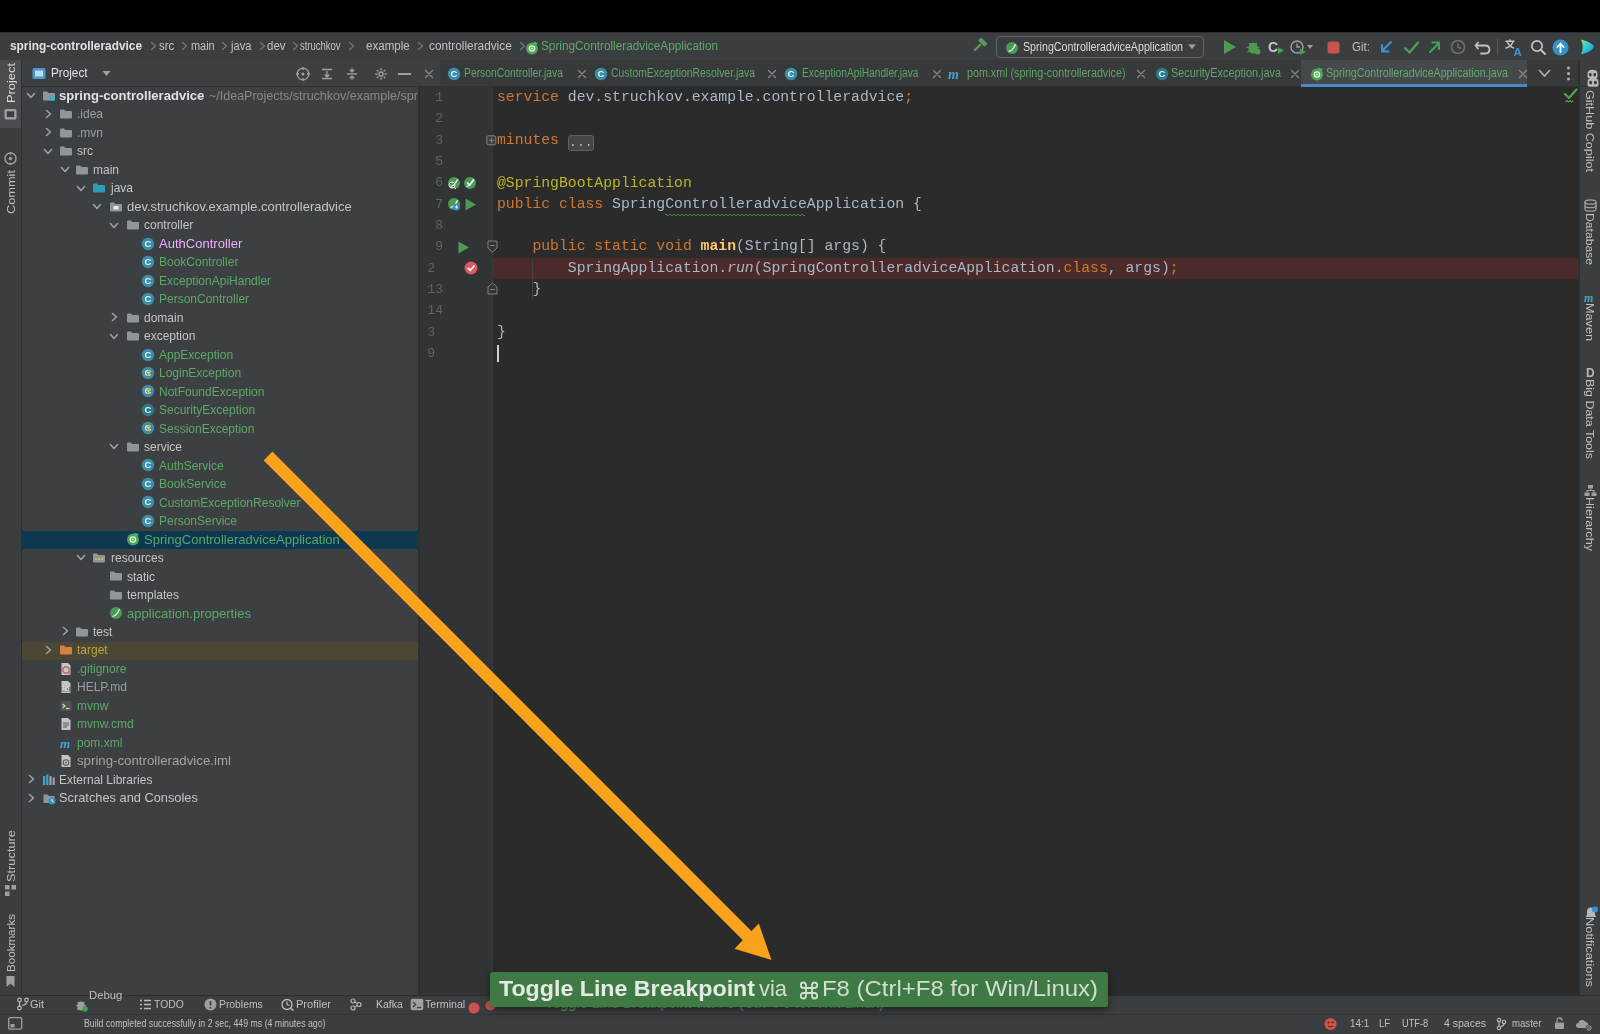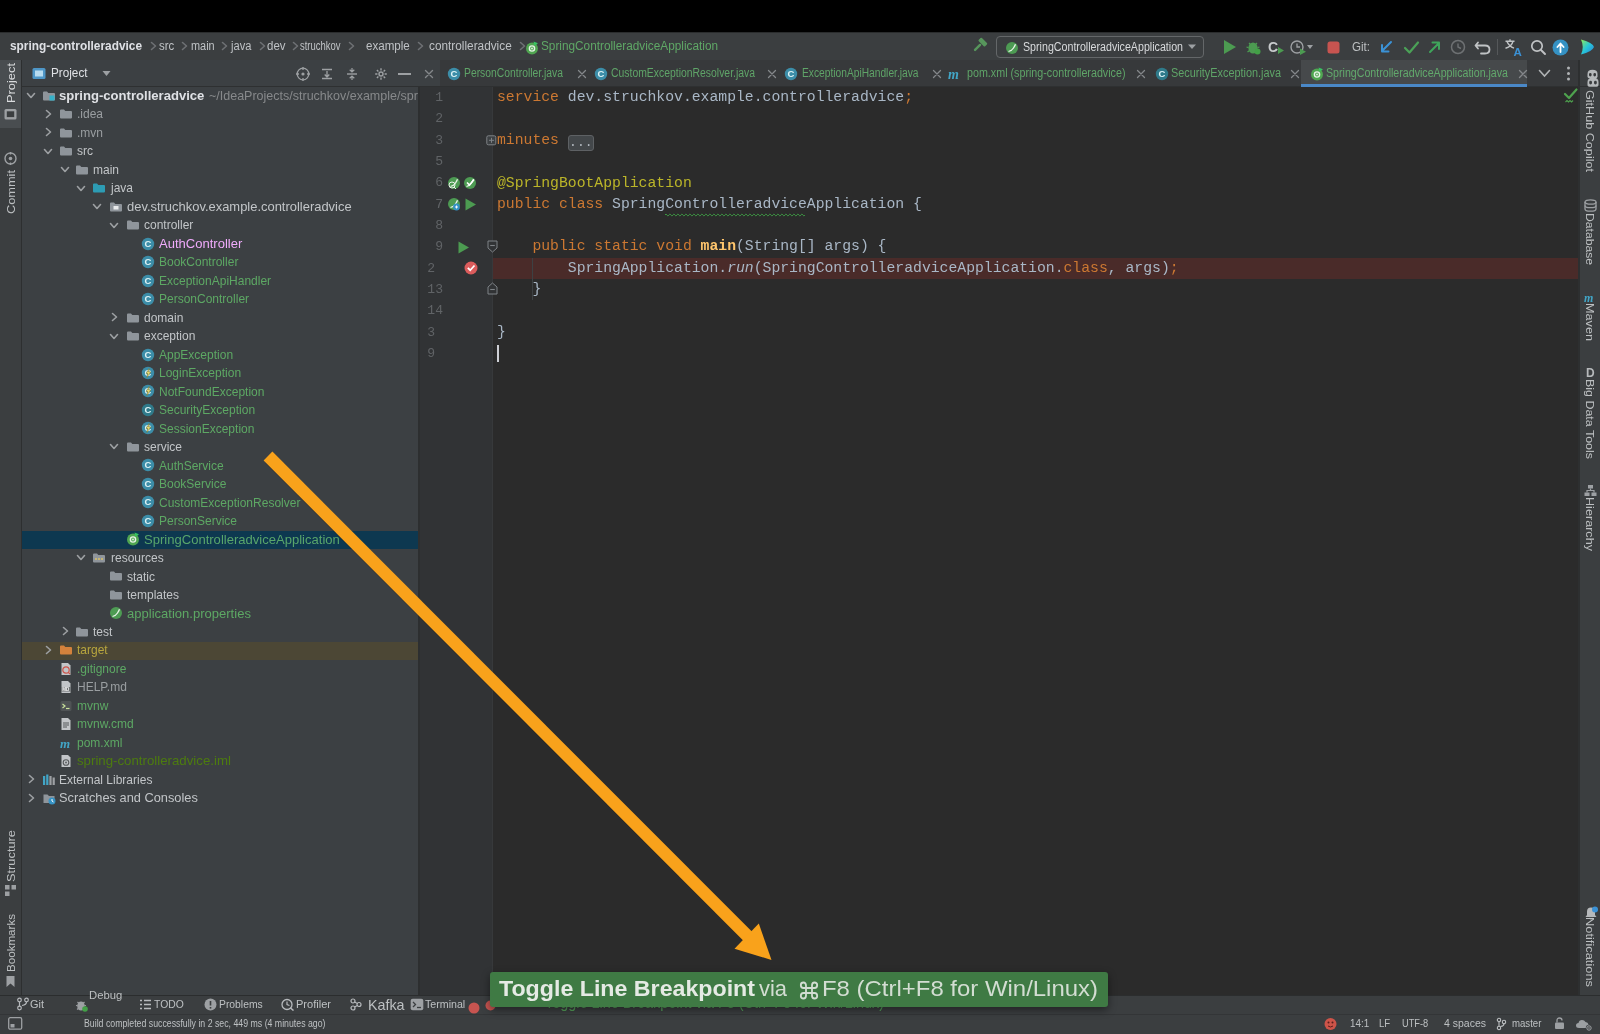--- a/index.html
+++ b/index.html
@@ -511,21 +511,21 @@
 <span class="L" style="left:76.5px;top:716.4px;font-size:13.2px;line-height:15.8px;color:#5DA864;transform:scaleX(0.9100);z-index:4">mvnw.cmd</span>
 <svg class="A" style="left:59.0px;top:735.795px;z-index:10" width="14" height="14" viewBox="0 0 14 14">
     <text x="1" y="11.5" font-family="Liberation Serif" font-style="italic" font-size="13" font-weight="700" fill="#42A5C6">m</text>
   </svg>
 <span class="L" style="left:76.5px;top:734.9px;font-size:13.2px;line-height:15.8px;color:#5DA864;transform:scaleX(0.9100);z-index:4">pom.xml</span>
 <svg class="A" style="left:59.0px;top:754.285px;z-index:10" width="14" height="14" viewBox="0 0 14 14">
     <path d="M2.5 1 L9 1 L11.5 3.5 L11.5 13 L2.5 13 Z" fill="#C2C5C8"></path>
     <circle cx="7" cy="8.5" r="2.8" fill="none" stroke="#55585A" stroke-width="1.1"></circle>
     <circle cx="7" cy="8.5" r="0.9" fill="#55585A"></circle>
   </svg>
-<span class="L" style="left:76.5px;top:753.4px;font-size:13.2px;line-height:15.8px;color:#4d7c0f;transform:scaleX(1.0045);z-index:4">spring-controlleradvice.iml</span>
+<span class="L" style="left:76.5px;top:753.4px;font-size:13.2px;line-height:15.8px;color:#a3a3a3;transform:scaleX(1.0045);z-index:4">spring-controlleradvice.iml</span>
 <svg class="A" style="left:25.9px;top:774.275px;z-index:4" width="11" height="11" viewBox="0 0 11 11">
     <path d="M3.5 1.5 L7.5 5 L3.5 8.5" stroke="#9DA0A3" stroke-width="1.6" fill="none" stroke-linecap="round" stroke-linejoin="round"></path>
   </svg>
 <svg class="A" style="left:42.4px;top:772.775px;z-index:10" width="14" height="14" viewBox="0 0 14 14">
     <rect x="1" y="3" width="2.2" height="9" fill="#42A5C6"></rect>
     <rect x="4.2" y="1.5" width="2.2" height="10.5" fill="#42A5C6"></rect>
     <rect x="7.4" y="3" width="2.2" height="9" fill="#9DA0A3"></rect>
     <rect x="10.6" y="4.5" width="2.2" height="7.5" fill="#9DA0A3"></rect>
   </svg>
 <span class="L" style="left:59.4px;top:771.9px;font-size:13.2px;line-height:15.8px;color:#C2C5C8;transform:scaleX(0.9100);z-index:4">External Libraries</span>
@@ -636,21 +636,21 @@
     <path d="M6 3.5 L6 6.5 L8.5 7.5" stroke="#B7BABD" stroke-width="1.2" fill="none"></path>
     <path d="M9.5 10 L12.5 12.5" stroke="#B7BABD" stroke-width="1.5"></path>
   </svg>
 <span class="L" style="left:295.8px;top:997.6px;font-size:11.5px;line-height:13.8px;color:#BDC0C2;transform:scaleX(0.9609);z-index:10">Profiler</span>
 <svg class="A" style="left:349px;top:998px;z-index:10" width="13" height="13" viewBox="0 0 13 13">
     <circle cx="4" cy="3" r="2" fill="none" stroke="#B7BABD" stroke-width="1.2"></circle>
     <circle cx="4" cy="10" r="2" fill="none" stroke="#B7BABD" stroke-width="1.2"></circle>
     <circle cx="10" cy="6.5" r="2" fill="none" stroke="#B7BABD" stroke-width="1.2"></circle>
     <path d="M5.5 4 L8.5 5.5 M5.5 9 L8.5 7.5" stroke="#B7BABD" stroke-width="1.1"></path>
   </svg>
-<span class="L" style="left:368px;top:997.6px;font-size:15px;line-height:13.8px;color:#BDC0C2;transform:scaleX(0.9522);z-index:10">Kafka</span>
+<span class="L" style="left:376px;top:997.6px;font-size:11px;line-height:13.8px;color:#BDC0C2;transform:scaleX(0.9522);z-index:10">Kafka</span>
 <svg class="A" style="left:410px;top:998px;z-index:10" width="14" height="13" viewBox="0 0 14 13">
     <rect x="0.7" y="0.7" width="12.6" height="11.6" rx="2" fill="#9DA0A3"></rect>
     <path d="M3 4 L5.5 6.5 L3 9" stroke="#3B3E40" stroke-width="1.3" fill="none"></path>
     <path d="M7 9.5 L11 9.5" stroke="#3B3E40" stroke-width="1.3"></path>
   </svg>
 <span class="L" style="left:425.3px;top:997.6px;font-size:11.5px;line-height:13.8px;color:#BDC0C2;transform:scaleX(0.9251);z-index:10">Terminal</span>
 <svg class="A" style="left:468px;top:1002px;z-index:55" width="12" height="12" viewBox="0 0 12 12">
     <circle cx="6" cy="6" r="5.5" fill="#C75450"></circle>
   </svg>
 <svg class="A" style="left:485px;top:1000px;z-index:55" width="11" height="11" viewBox="0 0 11 11">

